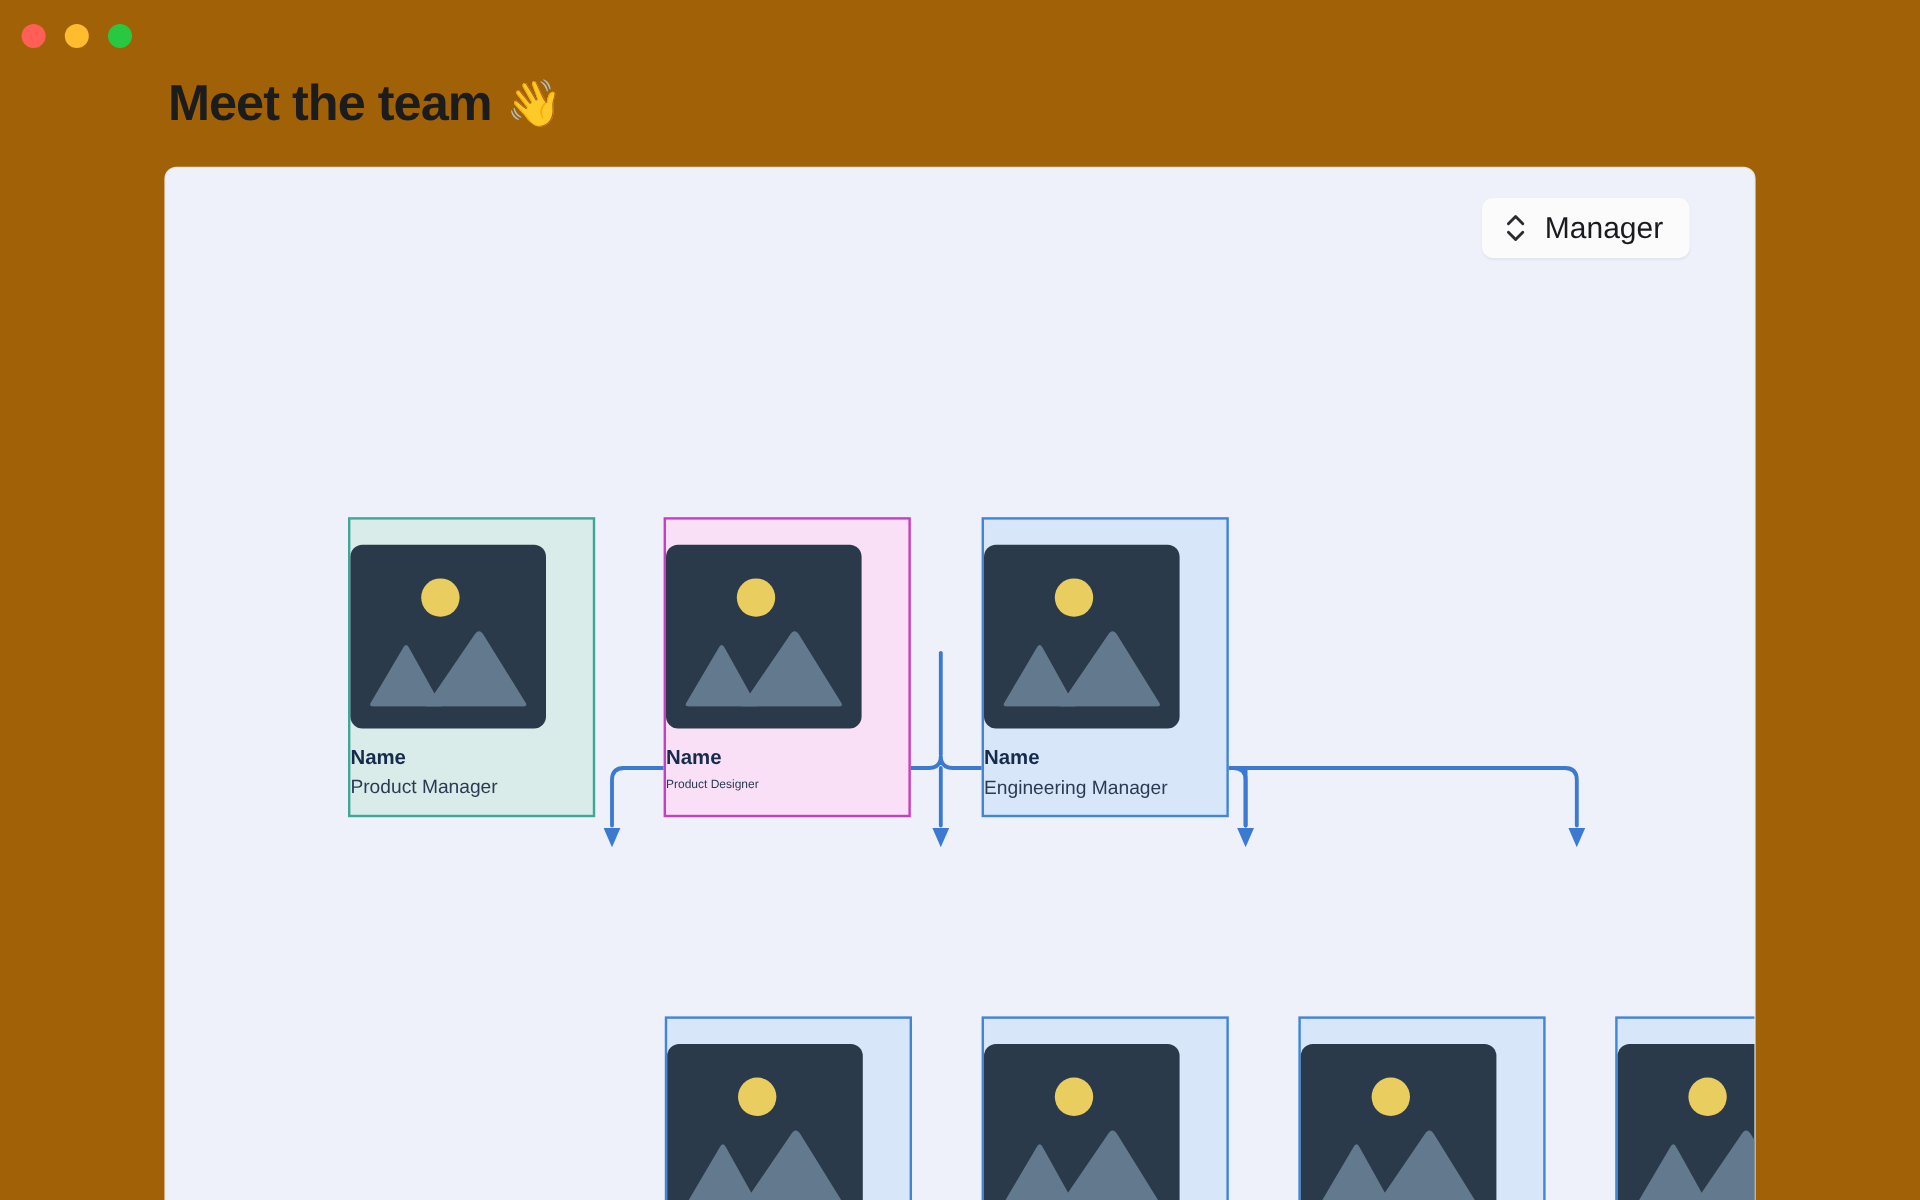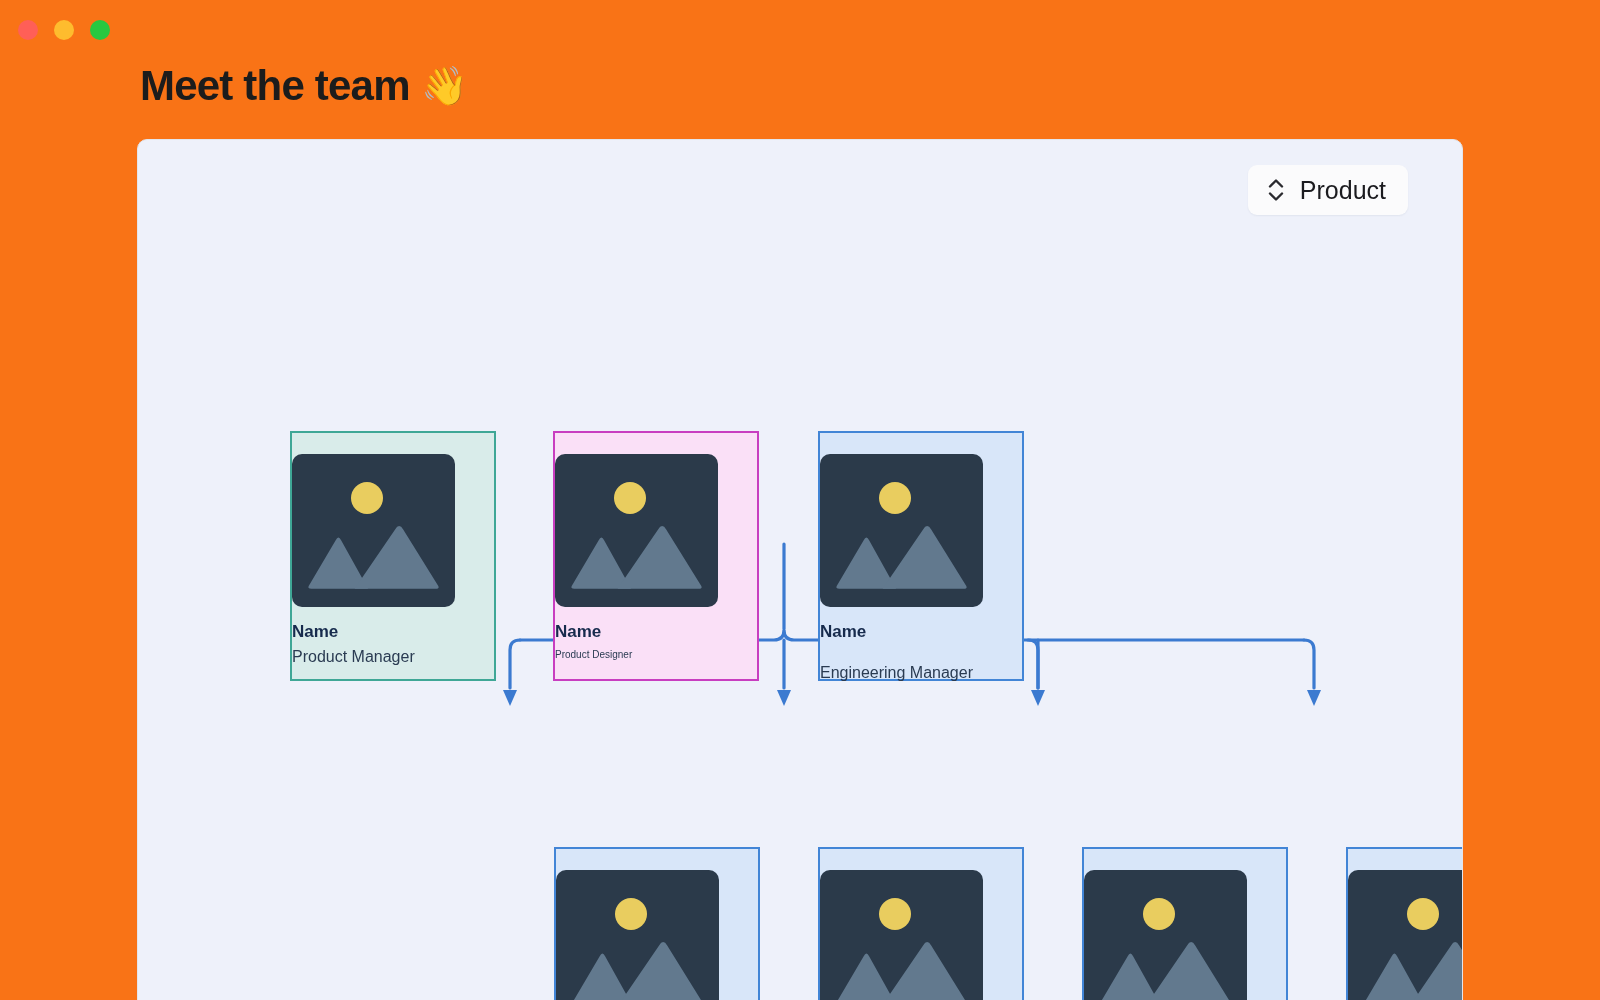--- a/index.html
+++ b/index.html
@@ -2,21 +2,21 @@
 <html><head>
 <meta charset="utf-8">
 <style>
   * { box-sizing: border-box; margin: 0; padding: 0; }
   html, body {
     width: 1600px; height: 1000px;
     background: #ffffff;
     font-family: "Liberation Sans", sans-serif;
     overflow: hidden;
   }
-  #app { position: relative; width: 1600px; height: 1000px; background: #f97316; }
+  #app { position: relative; width: 1600px; height: 1000px; background: #a16207; }
 
   
   .traffic { position: absolute; top: 20px; left: 18px; display: flex; gap: 16px; }
   .dot { width: 20px; height: 20px; border-radius: 50%; }
   .dot.red    { background: #ff5f57; }
   .dot.yellow { background: #febc2e; }
   .dot.green  { background: #28c840; }
 
   
   .page-title {
@@ -91,21 +91,21 @@
     <span class="wave">👋</span>
   </div>
 
   <div class="panel">
 
     <button class="expand-btn">
       <svg class="expand-icon" viewBox="0 0 24 26">
         <path d="M6 9.5 L12 3.5 L18 9.5" fill="none" stroke="#2b2b30" stroke-width="2.4" stroke-linecap="round" stroke-linejoin="round"></path>
         <path d="M6 16.5 L12 22.5 L18 16.5" fill="none" stroke="#2b2b30" stroke-width="2.4" stroke-linecap="round" stroke-linejoin="round"></path>
       </svg>
-      <span class="label">Product</span>
+      <span class="label">Manager</span>
     </button>
 
     <svg class="wires" viewBox="0 0 1326 880">
       <g fill="none" stroke="#3b7ad0" stroke-width="3.2" stroke-linecap="round">
 
         <path d="M646 404 L646 489"></path>
 
         <path d="M382 500 L636 500 Q646 500 646 490 Q646 500 656 500 L1166 500"></path>
         <path d="M382 500 Q372 500 372 510 L372 548"></path>
         <path d="M1166 500 Q1176 500 1176 510 L1176 548"></path>
@@ -151,21 +151,21 @@
         </div>
         <div class="node v-blue" style="left: 680px; top: 291px; width: 206px; height: 250px; background: rgb(216, 230, 249); border-color: rgb(66, 133, 214);">
           <div class="thumb" style="width: 163px; height: 153px; margin-top: 21px;">
             <div class="sun" style="width: 32px; height: 32px; left: 59px; top: 28px;"></div>
             <svg viewBox="0 0 100 48" style="position: absolute; bottom: 18px; left: 14px; width: 135px;">
               <path d="M2 46 Q1 48 4 48 L46 48 L26 12 Q24 8 22 12 Z" fill="#62798e"></path>
               <path d="M36 48 L96 48 Q99 48 98 46 L72 4 Q69 -1 66 4 Z" fill="#62798e"></path>
             </svg>
           </div>
           <div class="nm" style="font-size: 17px; margin-top: 16px;">Name</div>
-          <div class="role" style="font-size: 16px; margin-top: 22px;">Engineering Manager</div>
+          <div class="role" style="font-size: 16px; margin-top: 7px;">Engineering Manager</div>
         </div>
         <div class="node v-blue" style="left: 416px; top: 707px; width: 206px; height: 250px; background: rgb(216, 230, 249); border-color: rgb(66, 133, 214);">
           <div class="thumb" style="width: 163px; height: 153px; margin-top: 21px;">
             <div class="sun" style="width: 32px; height: 32px; left: 59px; top: 28px;"></div>
             <svg viewBox="0 0 100 48" style="position: absolute; bottom: 18px; left: 14px; width: 135px;">
               <path d="M2 46 Q1 48 4 48 L46 48 L26 12 Q24 8 22 12 Z" fill="#62798e"></path>
               <path d="M36 48 L96 48 Q99 48 98 46 L72 4 Q69 -1 66 4 Z" fill="#62798e"></path>
             </svg>
           </div>
         </div>

